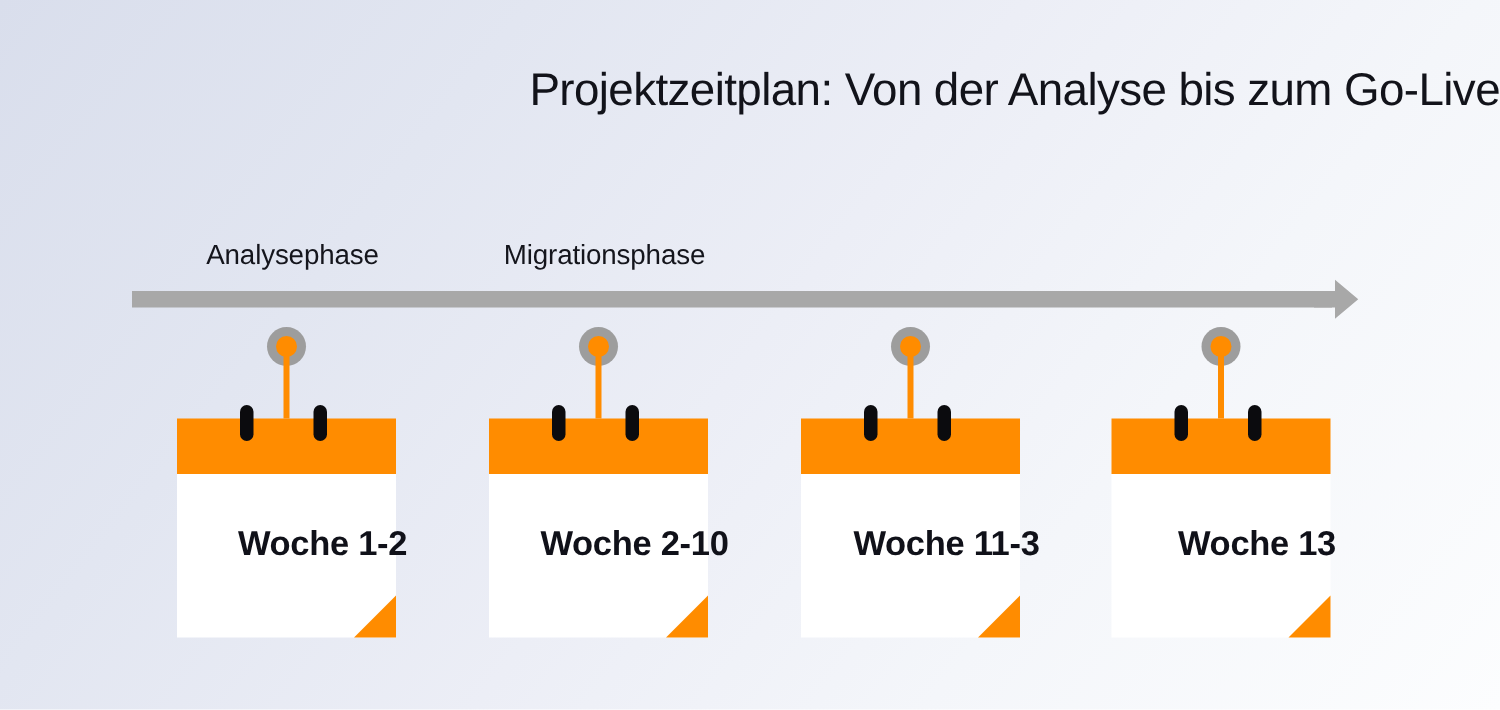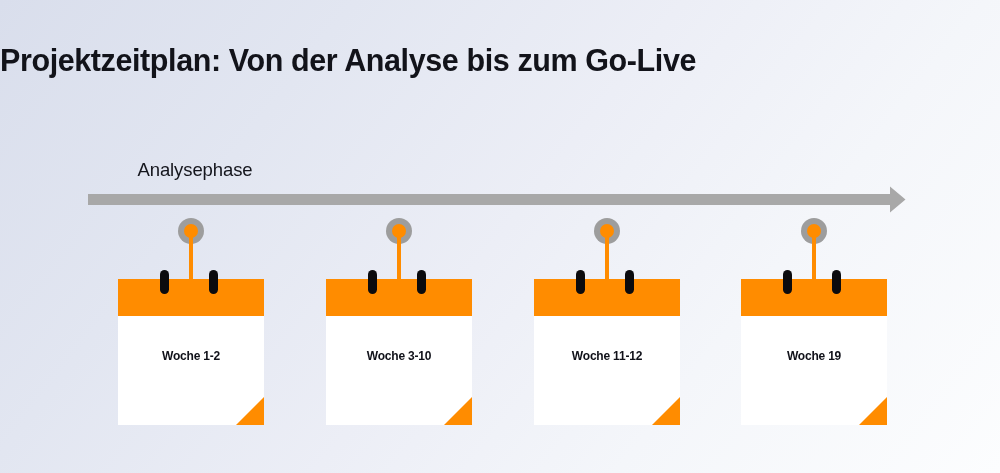--- a/index.html
+++ b/index.html
@@ -25,23 +25,23 @@
         #fcfdfe 100%);
     overflow: hidden;
   }
 
   
   .title {
     position: absolute;
     top: 43px;
     left: 0;
     width: 1000px;
-    text-align: left;
+    text-align: right;
     font-size: 30.5px;
-    font-weight: bold;
+    font-weight: normal;
     color: #12131a;
     letter-spacing: -0.4px;
     white-space: nowrap;
   }
 
   
   .axis {
     position: absolute;
     left: 88px;
     top: 194px;
@@ -130,25 +130,26 @@
     width: 146px;
     height: 109px;
     background: #ffffff;
   }
   .card-week {
     position: absolute;
     left: 0;
     top: 70px;
     width: 146px;
     text-align: center;
-    font-size: 12px;
+    font-size: 23px;
     font-weight: bold;
     color: #101119;
     letter-spacing: -0.2px;
     white-space: nowrap;
+    padding-left: 24px;
   }
   
   .card-fold {
     position: absolute;
     right: 0;
     bottom: 0;
     width: 0;
     height: 0;
     border-left: 28px solid transparent;
     border-bottom: 28px solid #ff8c00;
@@ -190,57 +191,58 @@
       <div class="ring left"></div>
       <div class="ring right"></div>
       <div class="card-body">
         <div class="card-fold"></div>
       </div>
       <div class="card-week">Woche 1-2</div>
     </div>
   </div>
 
   <div class="phase" style="left:293px">
-    <div class="marker-ring"></div>
-    <div class="marker-dot"></div>
-    <div class="connector"></div>
-    <div class="card">
-      <div class="card-header"></div>
-      <div class="ring left"></div>
-      <div class="ring right"></div>
-      <div class="card-body">
-        <div class="card-fold"></div>
-      </div>
-      <div class="card-week">Woche 3-10</div>
+    <div class="phase-label">Migrationsphase</div>
+    <div class="marker-ring"></div>
+    <div class="marker-dot"></div>
+    <div class="connector"></div>
+    <div class="card">
+      <div class="card-header"></div>
+      <div class="ring left"></div>
+      <div class="ring right"></div>
+      <div class="card-body">
+        <div class="card-fold"></div>
+      </div>
+      <div class="card-week">Woche 2-10</div>
     </div>
   </div>
 
   <div class="phase" style="left:501px">
     <div class="marker-ring"></div>
     <div class="marker-dot"></div>
     <div class="connector"></div>
     <div class="card">
       <div class="card-header"></div>
       <div class="ring left"></div>
       <div class="ring right"></div>
       <div class="card-body">
         <div class="card-fold"></div>
       </div>
-      <div class="card-week">Woche 11-12</div>
+      <div class="card-week">Woche 11-3</div>
     </div>
   </div>
 
   <div class="phase" style="left:708px">
     <div class="marker-ring"></div>
     <div class="marker-dot"></div>
     <div class="connector"></div>
     <div class="card">
       <div class="card-header"></div>
       <div class="ring left"></div>
       <div class="ring right"></div>
       <div class="card-body">
         <div class="card-fold"></div>
       </div>
-      <div class="card-week">Woche 19</div>
+      <div class="card-week">Woche 13</div>
     </div>
   </div>
 
 </div>
 
 </body></html>

